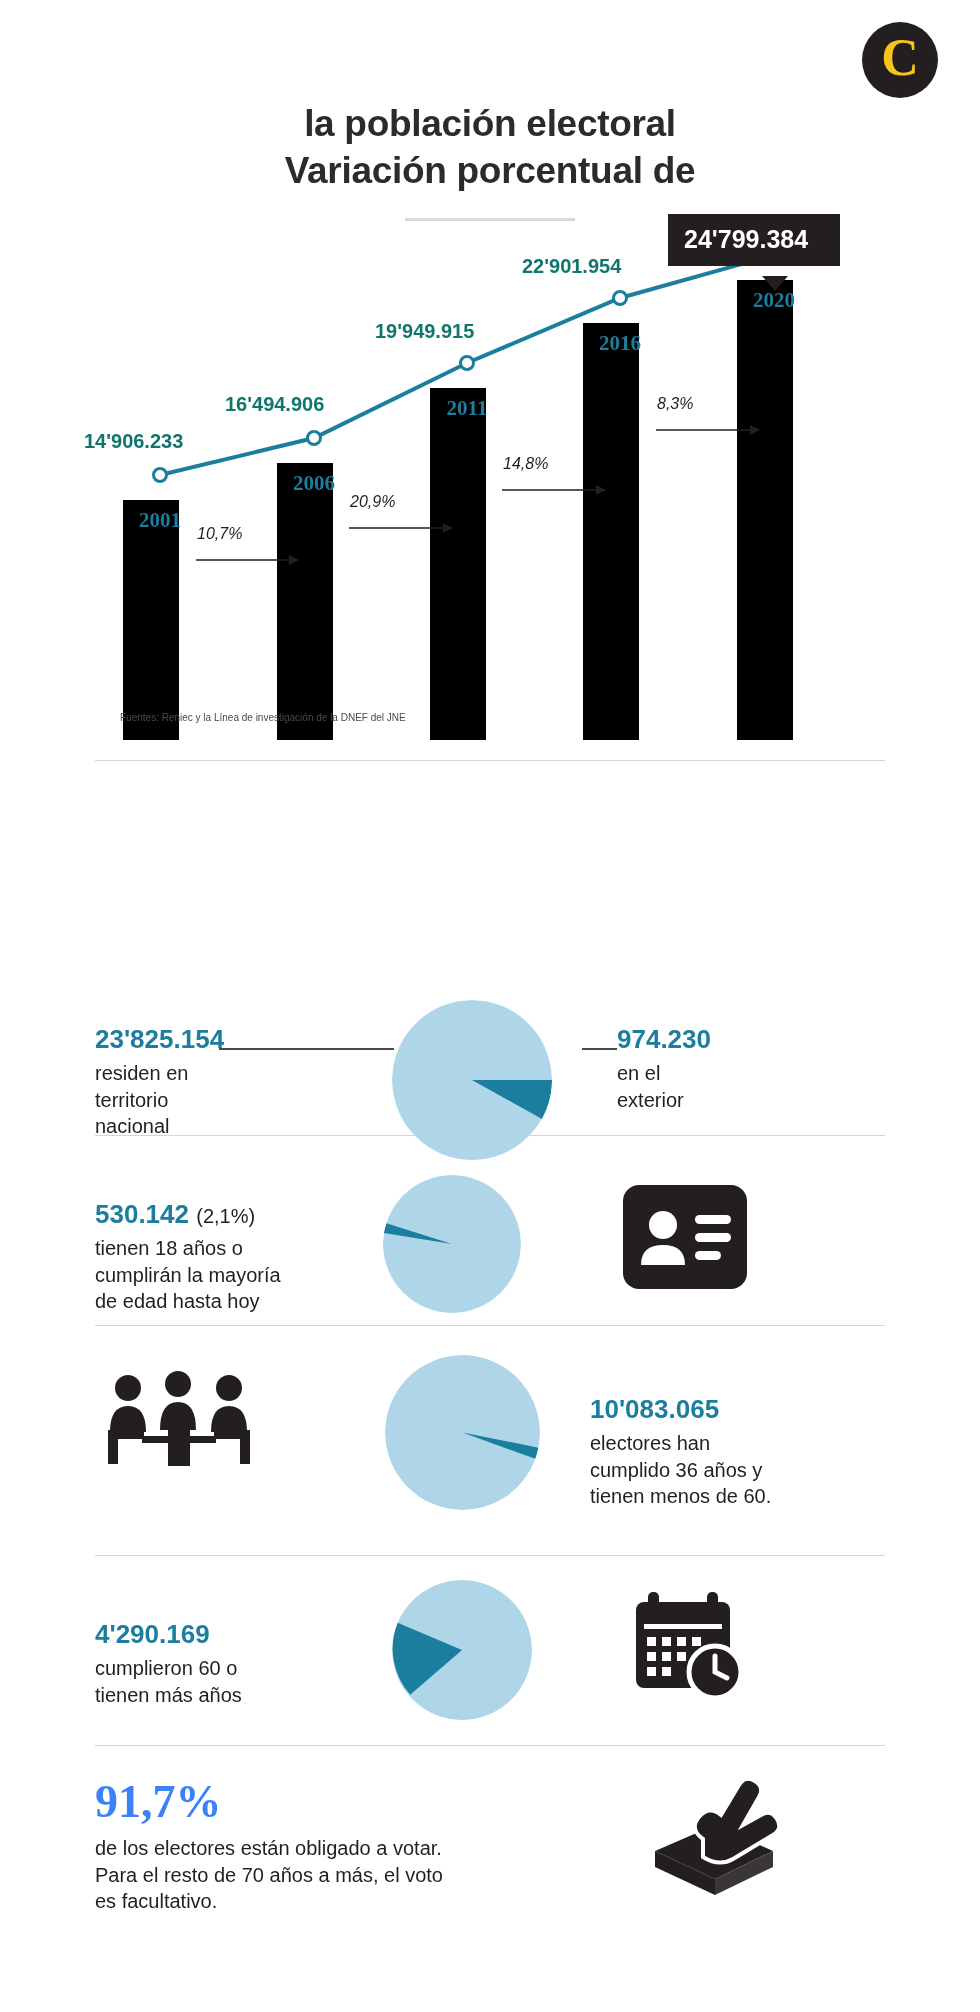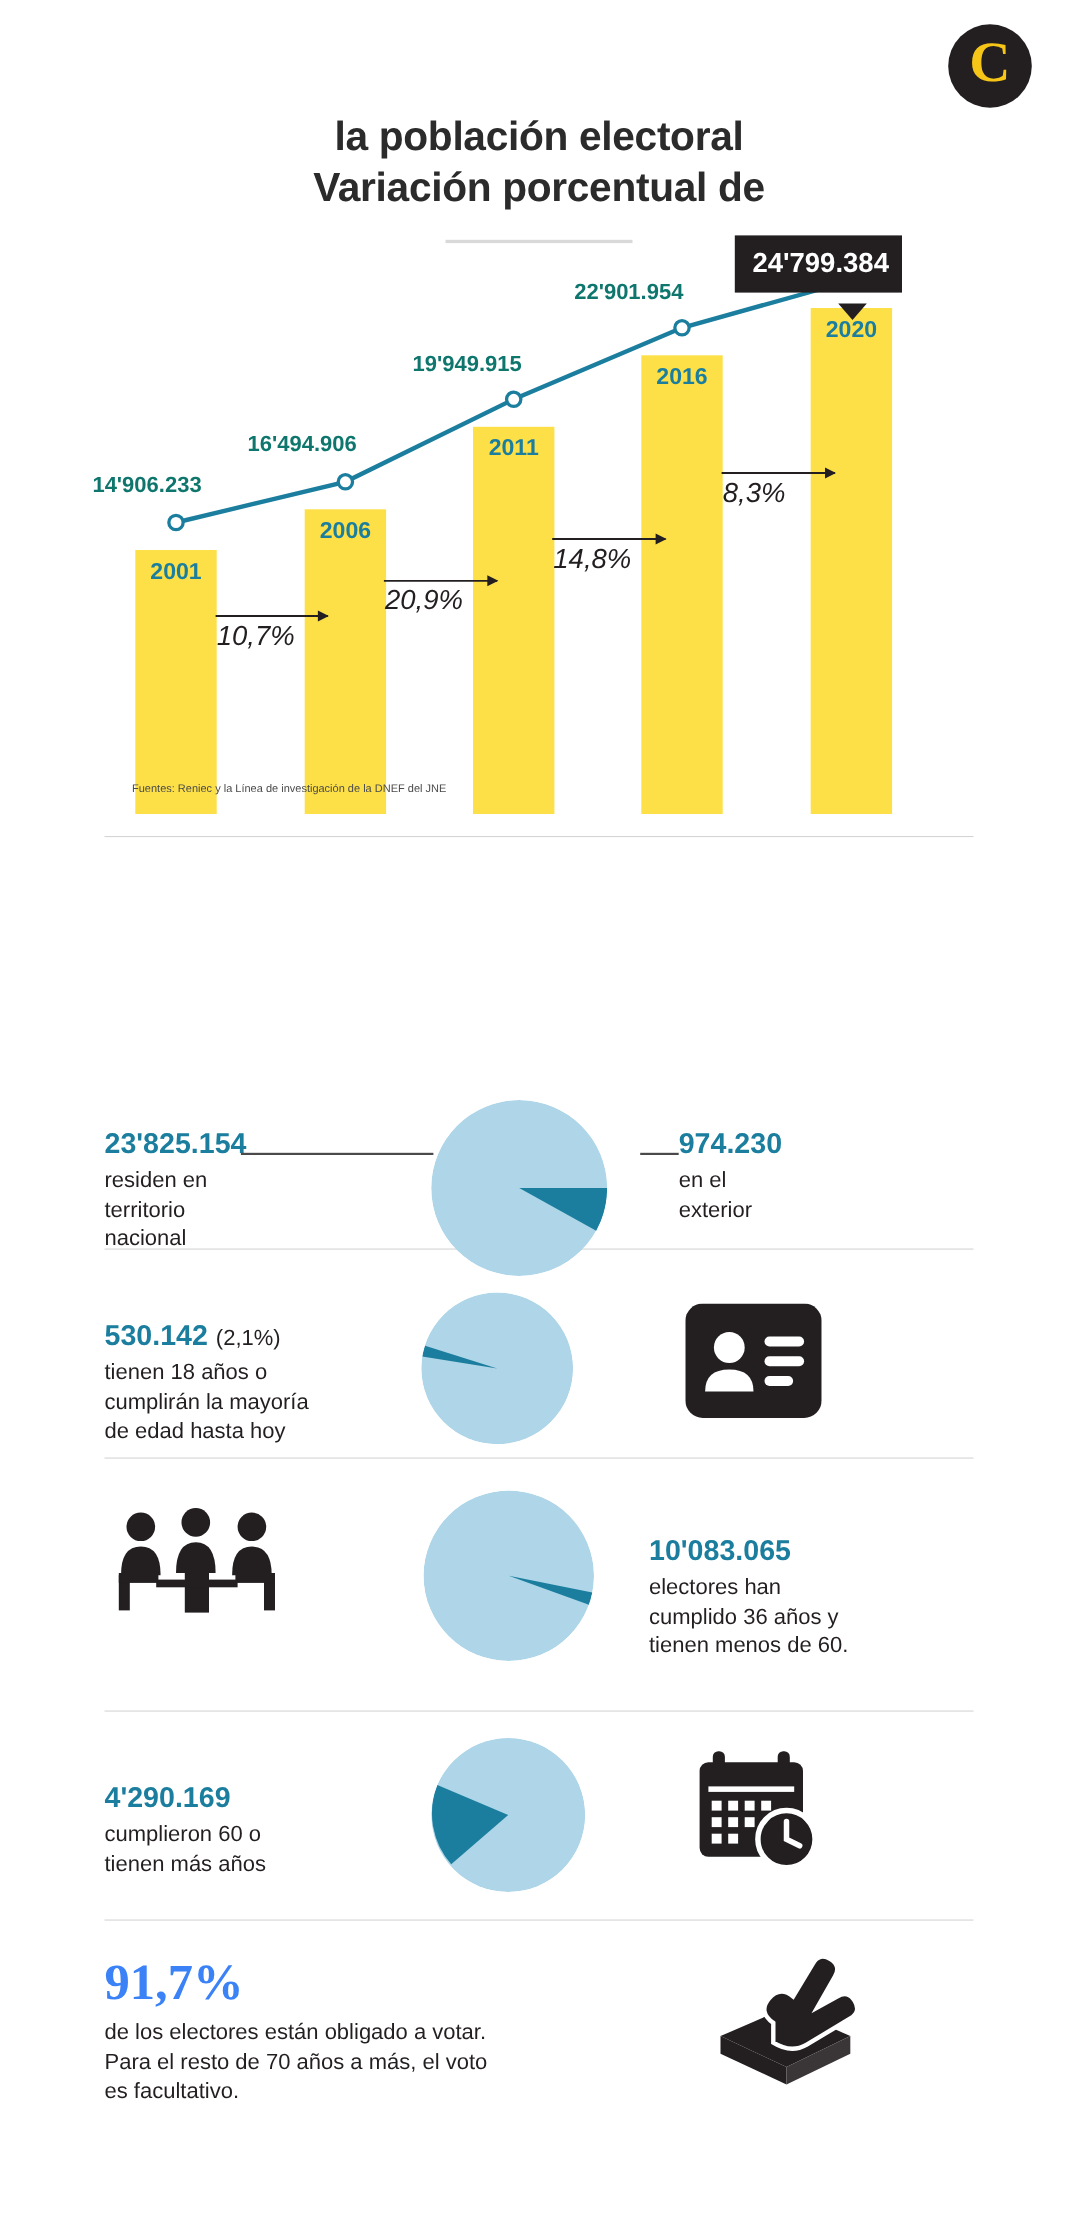--- a/index.html
+++ b/index.html
@@ -69,22 +69,23 @@
   .chart {
     position: absolute;
     top: 230px;
     left: 0;
     width: 980px;
     height: 510px;
   }
   .bar {
     position: absolute;
     bottom: 0;
-    width: 74px;
-    background: #fde047;
+    width: 56px;
+    background: #000000;
+    font-family: Liberation Serif, serif;
   }
   .bar-year {
     position: absolute;
     top: 8px;
     left: 0;
     width: 74px;
     text-align: center;
     font-size: 21px;
     font-weight: bold;
     color: #1b7e9e;
@@ -95,38 +96,37 @@
     font-weight: bold;
     color: #0f766e;
     white-space: nowrap;
   }
   .callout {
     position: absolute;
     background: #231f20;
     color: #ffffff;
     font-size: 25px;
     font-weight: bold;
-    padding: 11px 12px 12px 16px;
+    padding: 11px 32px 12px 16px;
     white-space: nowrap;
   }
   .callout-tip {
     position: absolute;
     width: 0;
     height: 0;
     border-left: 13px solid transparent;
     border-right: 13px solid transparent;
     border-top: 15px solid #231f20;
   }
   .pct {
     position: absolute;
-    font-size: 25px;
+    font-size: 16px;
     font-style: italic;
     color: #231f20;
     white-space: nowrap;
-    margin-top: 39px;
   }
   .source {
     position: absolute;
     font-size: 10px;
     color: #4a4a4a;
     white-space: nowrap;
   }
 
   
   .divider {

